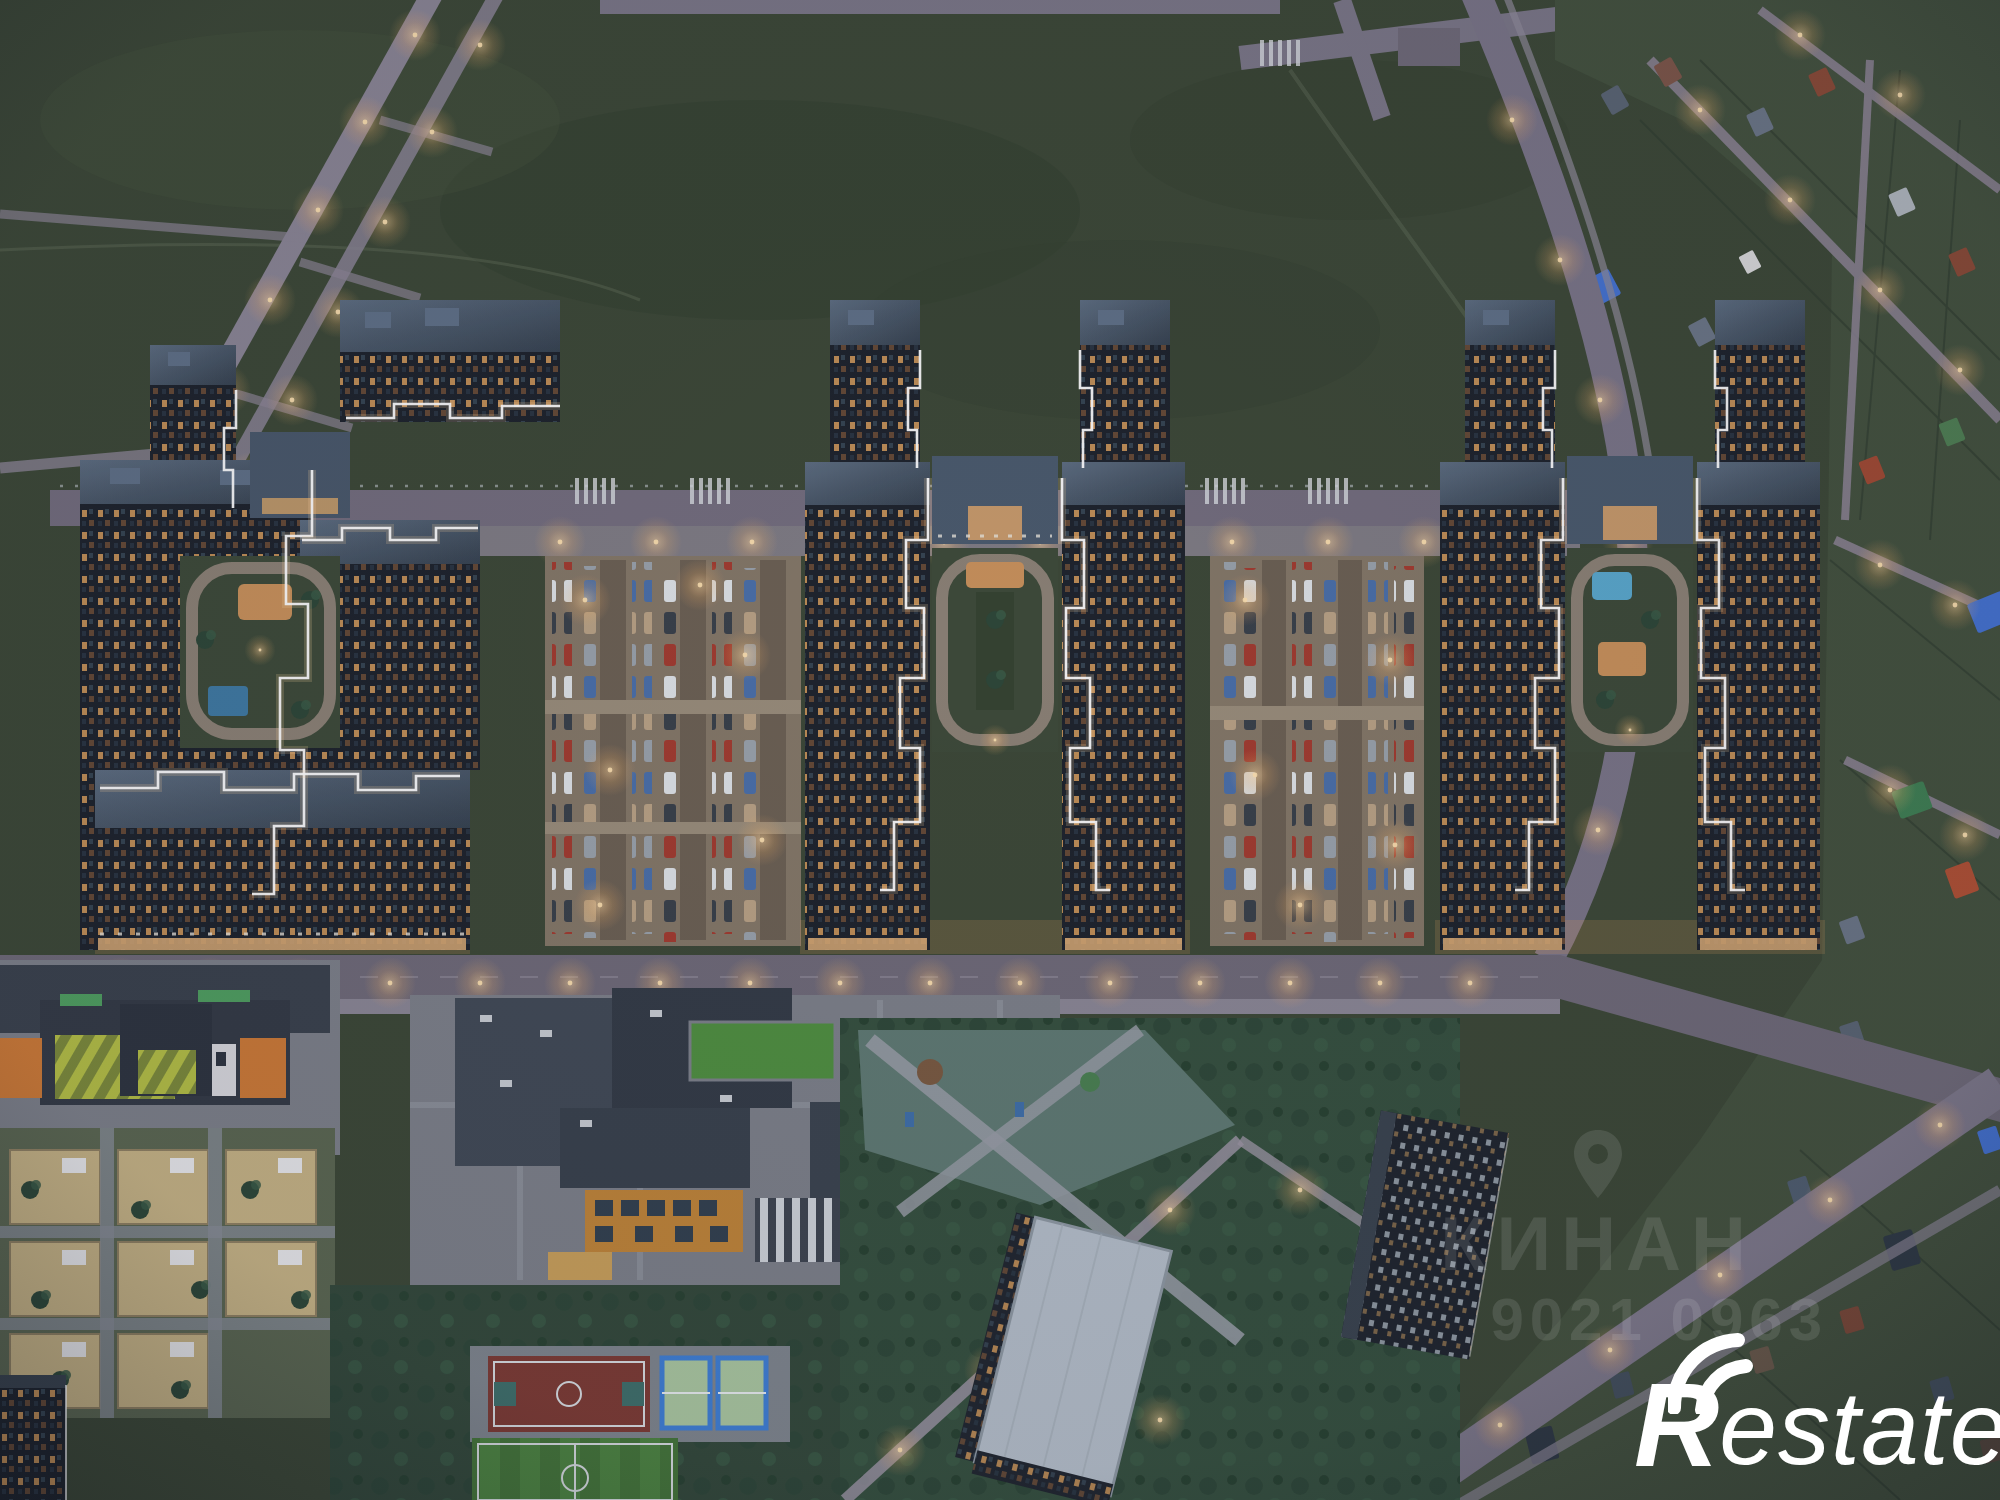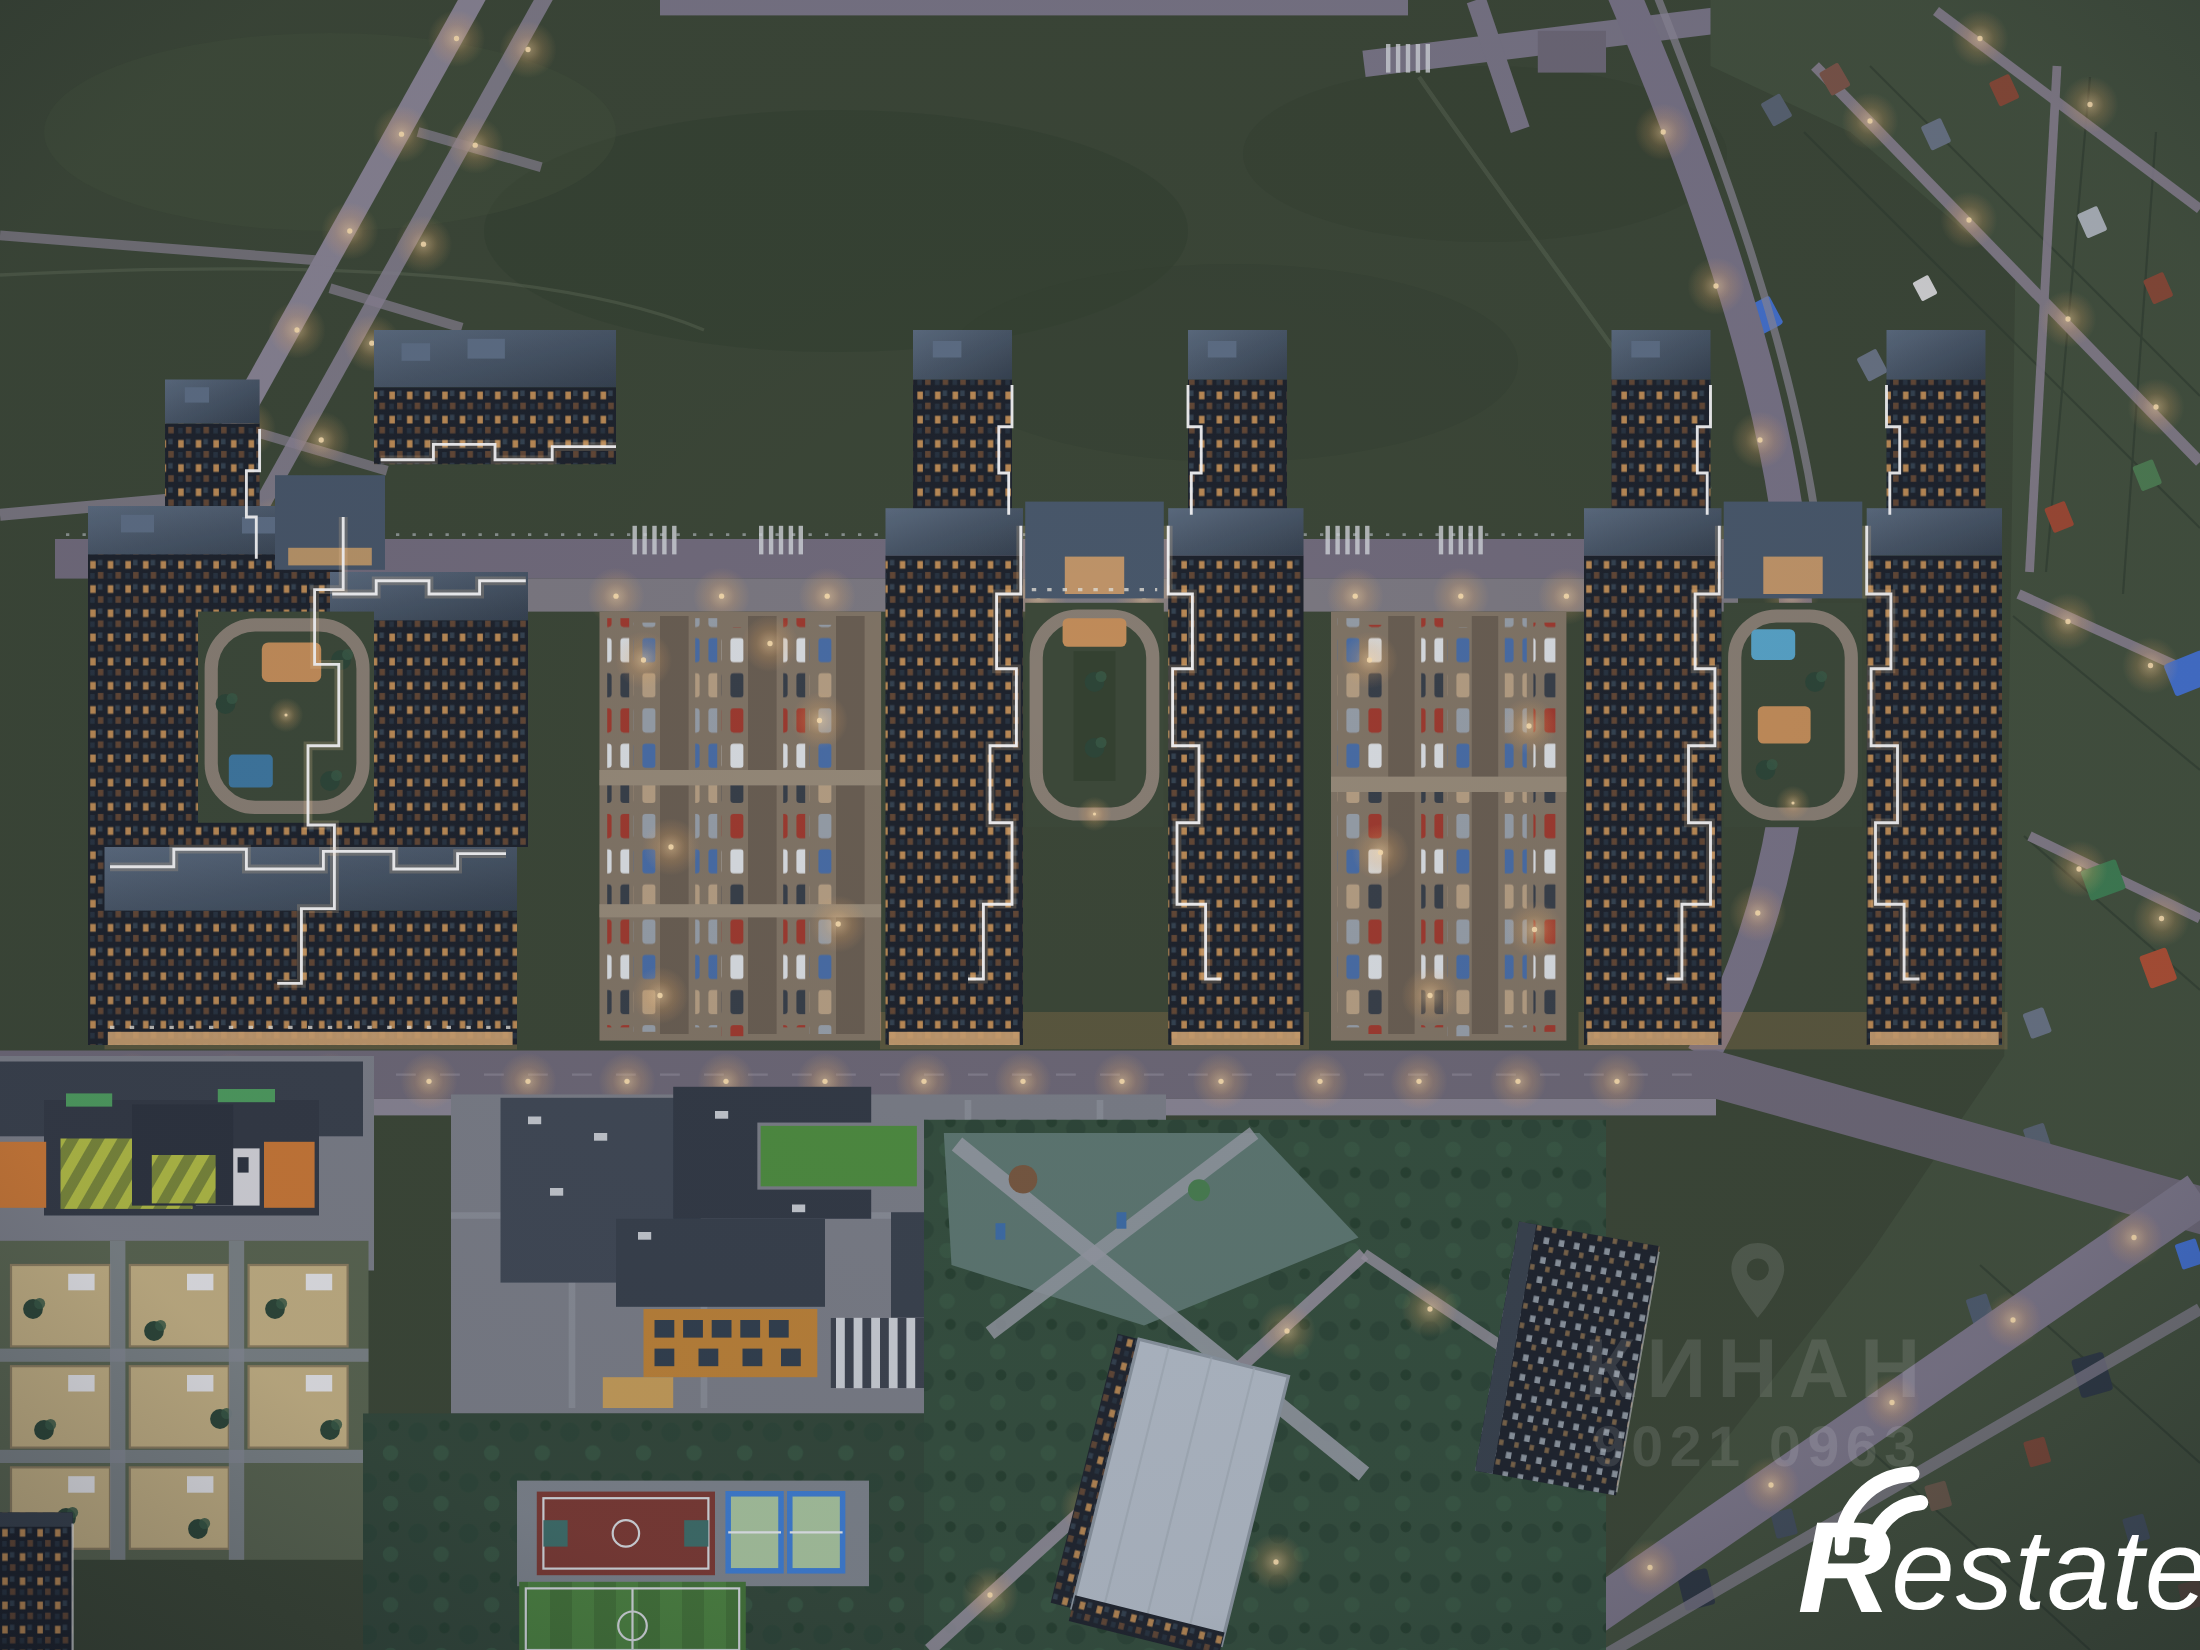--- a/index.html
+++ b/index.html
@@ -6,21 +6,21 @@
   .stage{position:relative;width:2000px;height:1500px;overflow:hidden;
          background:#3c4836;font-family:"Liberation Sans",sans-serif;}
   svg.scene{position:absolute;left:0;top:0;}
   .led{fill:none;stroke:#ffffff;stroke-width:2.6;opacity:.95;}
   .ledglow{fill:none;stroke:#ffd9a0;stroke-width:8;opacity:.20;}
   .ring{fill:none;stroke:#93867a;stroke-width:12;opacity:.92;}
   .wm{position:absolute;left:1368px;top:1128px;width:460px;text-align:center;
       color:rgba(255,255,255,0.11);user-select:none;}
   .wm .pin{opacity:.95;}
   .wm-line1{font-size:76px;font-weight:bold;letter-spacing:10px;line-height:1.05;}
-  .wm-line2{font-size:52px;font-weight:bold;letter-spacing:6px;line-height:1.2;}
+  .wm-line2{font-size:60px;font-weight:bold;letter-spacing:6px;line-height:1.2;text-align:right;}
   .brand{position:absolute;left:1634px;top:1372px;color:#fff;display:flex;
          align-items:flex-end;user-select:none;}
   .brand-r{font-size:118px;font-weight:700;font-style:italic;line-height:.9;}
   .brand-rest{font-size:104px;font-weight:500;font-style:italic;line-height:.95;
               letter-spacing:1px;}
   .brand .arcs{position:absolute;left:34px;top:-44px;}
 </style>
 </head>
 <body>
 

